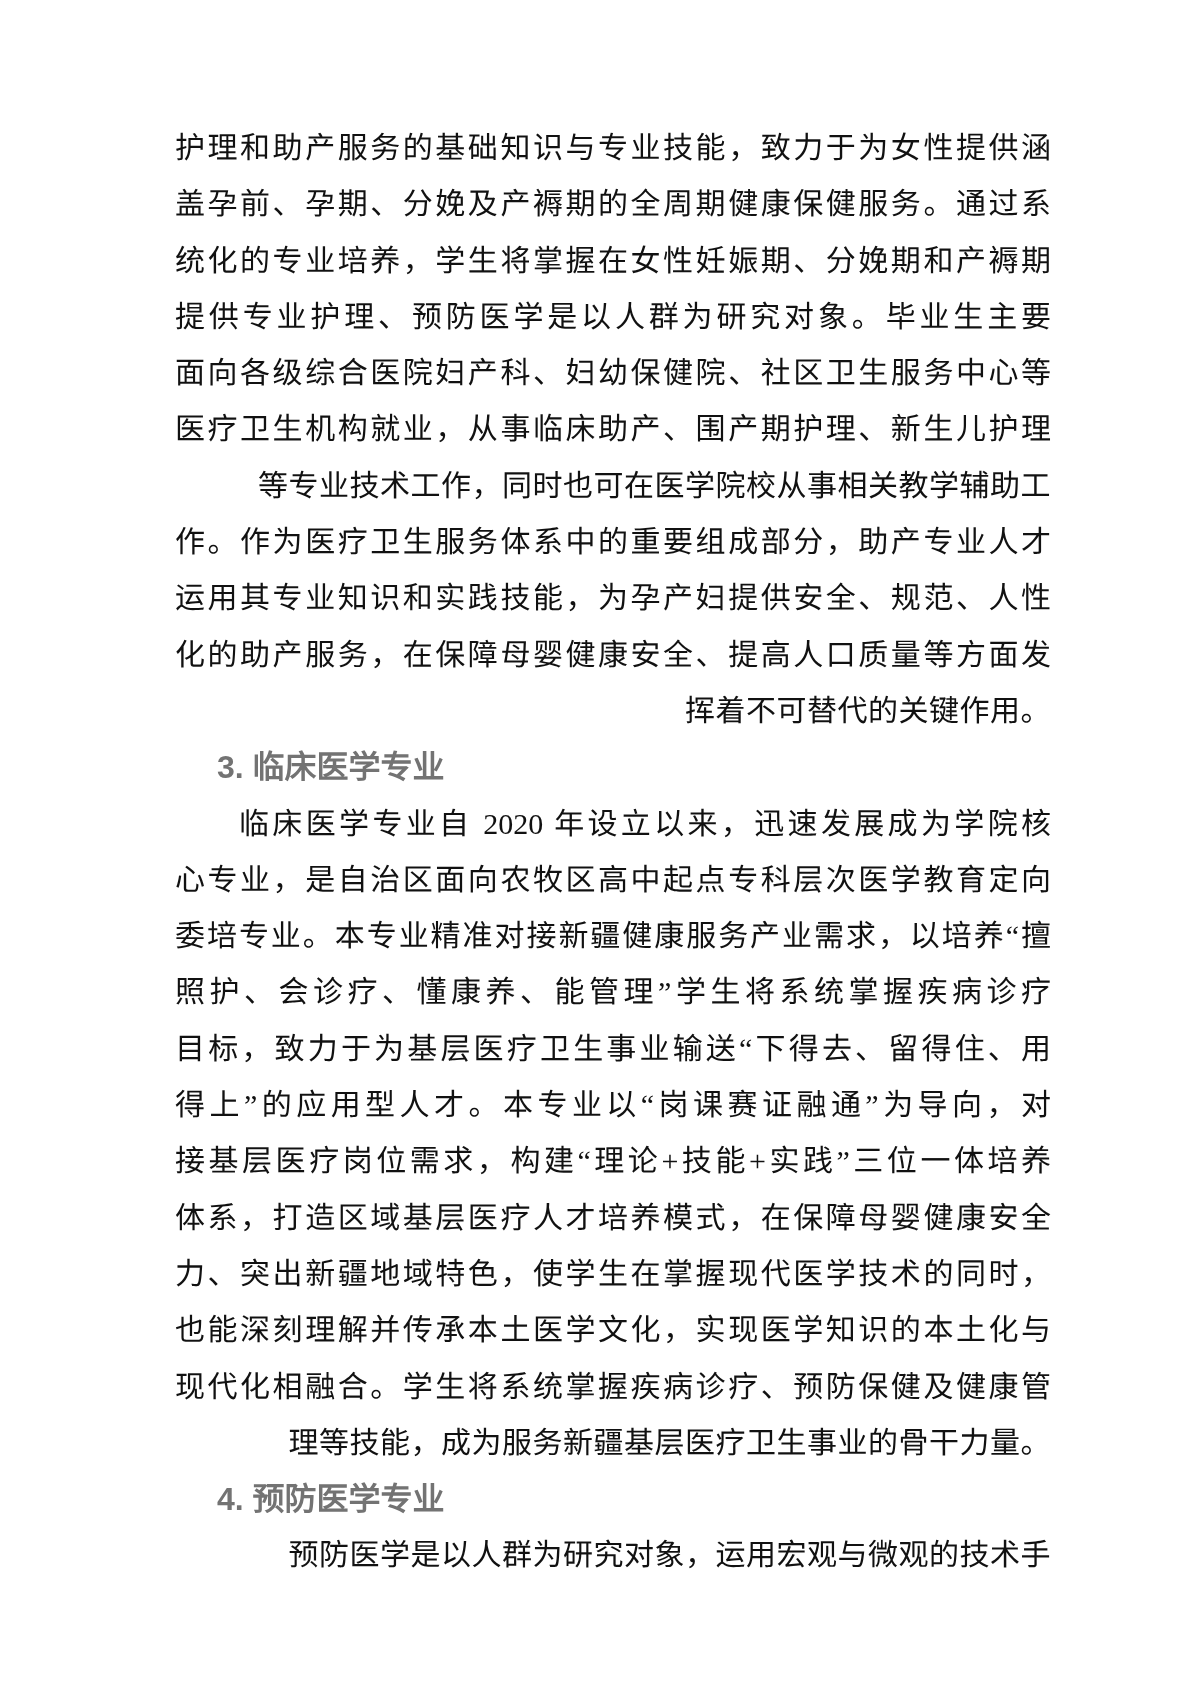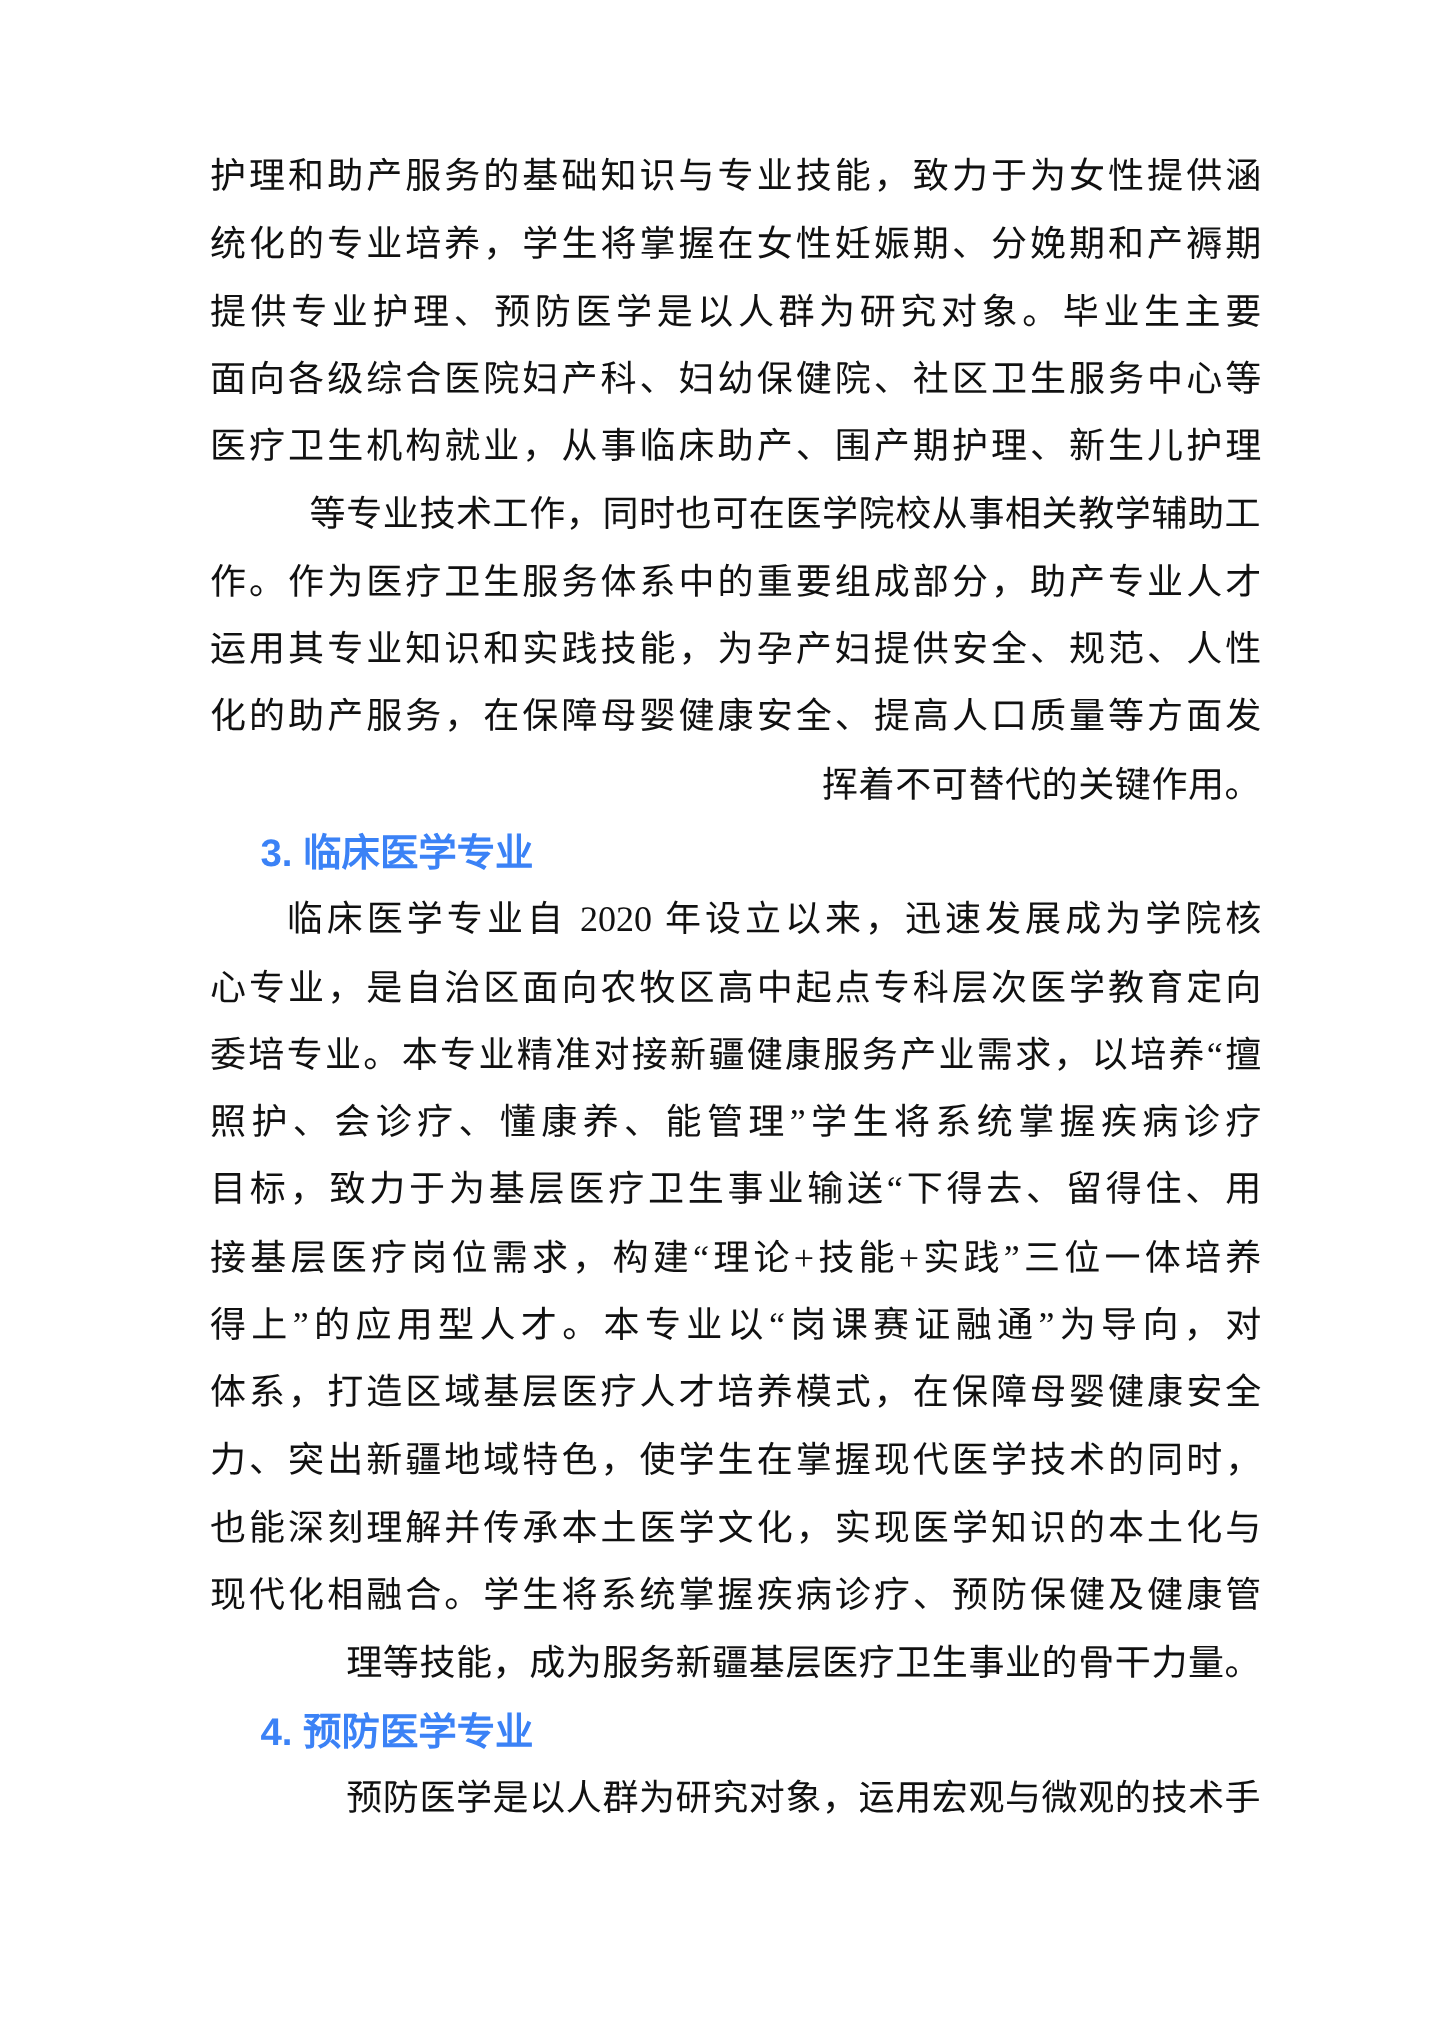--- a/index.html
+++ b/index.html
@@ -40,47 +40,48 @@
     text-align-last: justify;
     text-justify: inter-character;
   }
   .body-line.indent {
     text-indent: 64px;
   }
   .heading-line {
     font-family: "Liberation Sans", "DejaVu Sans", sans-serif;
     font-weight: 700;
     font-size: 32px;
-    color: #3b82f6;
+    color: #737373;
     padding-left: 42px;
   }
 </style>
 </head>
 <body>
 
 <div class="page">
   <div class="content" id="content">
       <div class="line body-line stretch">护理和助产服务的基础知识与专业技能，致力于为女性提供涵</div>
+      <div class="line body-line stretch">盖孕前、孕期、分娩及产褥期的全周期健康保健服务。通过系</div>
       <div class="line body-line stretch">统化的专业培养，学生将掌握在女性妊娠期、分娩期和产褥期</div>
       <div class="line body-line stretch">提供专业护理、预防医学是以人群为研究对象。毕业生主要</div>
       <div class="line body-line stretch">面向各级综合医院妇产科、妇幼保健院、社区卫生服务中心等</div>
       <div class="line body-line stretch">医疗卫生机构就业，从事临床助产、围产期护理、新生儿护理</div>
       <div class="line body-line">等专业技术工作，同时也可在医学院校从事相关教学辅助工</div>
       <div class="line body-line stretch">作。作为医疗卫生服务体系中的重要组成部分，助产专业人才</div>
       <div class="line body-line stretch">运用其专业知识和实践技能，为孕产妇提供安全、规范、人性</div>
       <div class="line body-line stretch">化的助产服务，在保障母婴健康安全、提高人口质量等方面发</div>
       <div class="line body-line">挥着不可替代的关键作用。</div>
       <div class="line heading-line">3. 临床医学专业</div>
       <div class="line body-line stretch indent">临床医学专业自 2020 年设立以来，迅速发展成为学院核</div>
       <div class="line body-line stretch">心专业，是自治区面向农牧区高中起点专科层次医学教育定向</div>
       <div class="line body-line stretch">委培专业。本专业精准对接新疆健康服务产业需求，以培养“擅</div>
       <div class="line body-line stretch">照护、会诊疗、懂康养、能管理”学生将系统掌握疾病诊疗</div>
       <div class="line body-line stretch">目标，致力于为基层医疗卫生事业输送“下得去、留得住、用</div>
+      <div class="line body-line stretch">得上”的应用型人才。本专业以“岗课赛证融通”为导向，对</div>
       <div class="line body-line stretch">接基层医疗岗位需求，构建“理论+技能+实践”三位一体培养</div>
-      <div class="line body-line stretch">得上”的应用型人才。本专业以“岗课赛证融通”为导向，对</div>
       <div class="line body-line stretch">体系，打造区域基层医疗人才培养模式，在保障母婴健康安全</div>
       <div class="line body-line stretch">力、突出新疆地域特色，使学生在掌握现代医学技术的同时，</div>
       <div class="line body-line stretch">也能深刻理解并传承本土医学文化，实现医学知识的本土化与</div>
       <div class="line body-line stretch">现代化相融合。学生将系统掌握疾病诊疗、预防保健及健康管</div>
       <div class="line body-line">理等技能，成为服务新疆基层医疗卫生事业的骨干力量。</div>
       <div class="line heading-line">4. 预防医学专业</div>
       <div class="line body-line indent">预防医学是以人群为研究对象，运用宏观与微观的技术手</div>
     </div>
 </div>
 

